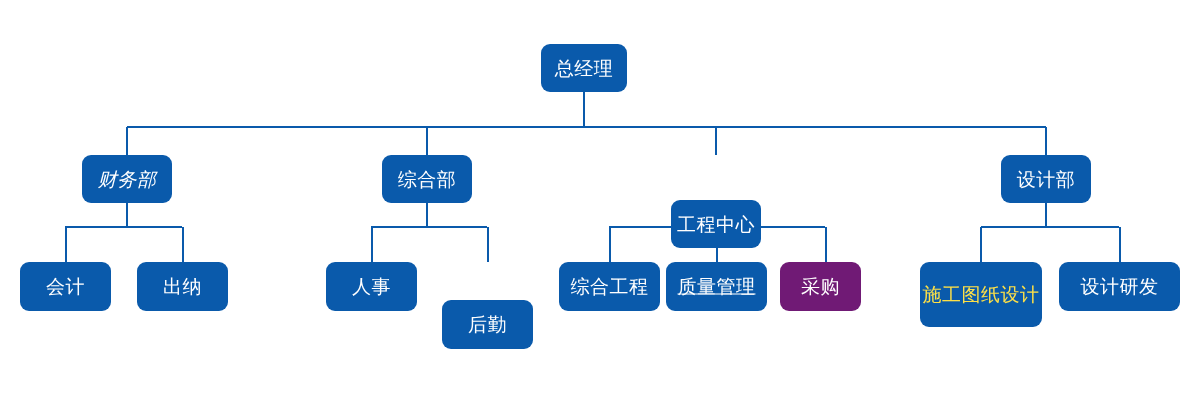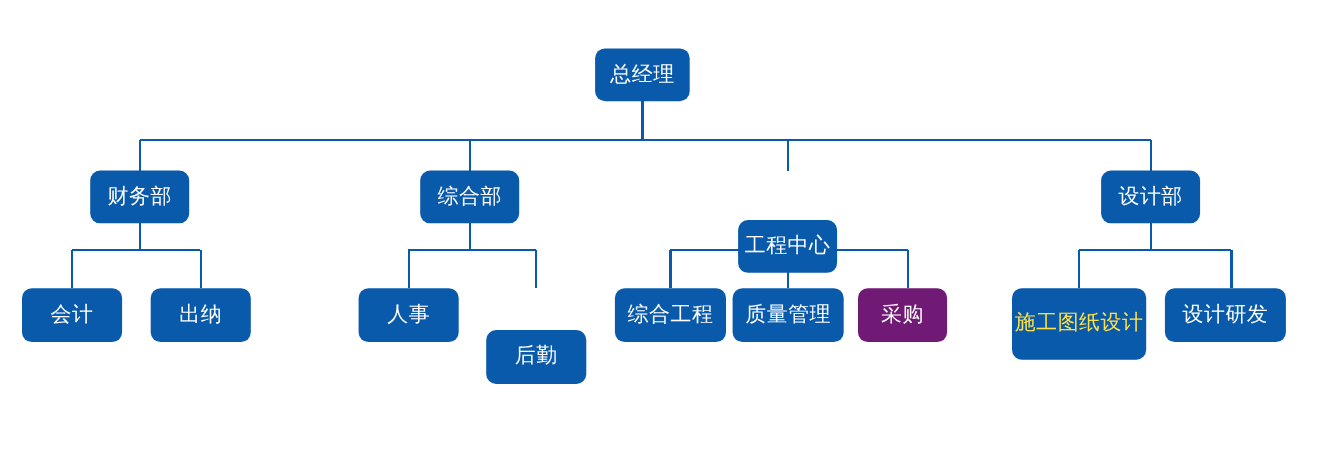--- a/index.html
+++ b/index.html
@@ -72,21 +72,21 @@
       <line x1="825.5" y1="227" x2="825.5" y2="262" stroke="#0a5aab" stroke-width="2" shape-rendering="crispEdges"></line>
       <line x1="1046" y1="203" x2="1046" y2="227" stroke="#0a5aab" stroke-width="2" shape-rendering="crispEdges"></line>
       <line x1="981" y1="227" x2="1119" y2="227" stroke="#0a5aab" stroke-width="2" shape-rendering="crispEdges"></line>
       <line x1="981" y1="227" x2="981" y2="262" stroke="#0a5aab" stroke-width="2" shape-rendering="crispEdges"></line>
       <line x1="1119.5" y1="227" x2="1119.5" y2="262" stroke="#0a5aab" stroke-width="2" shape-rendering="crispEdges"></line>
     </svg>
   <div id="node-layer">
       <div class="node" style="left: 541px; top: 44px; width: 86px; height: 48px; background: rgb(10, 90, 171); color: rgb(255, 255, 255);">
         <span class="node-label">总经理</span>
       </div>
-      <div class="node" style="left: 82px; top: 155px; width: 90px; height: 48px; background: rgb(10, 90, 171); color: rgb(255, 255, 255);">
+      <div class="node" style="left: 82px; top: 155px; width: 90px; height: 48px; background: rgb(10, 90, 171); color: rgb(255, 255, 255); font-style: italic;">
         <span class="node-label">财务部</span>
       </div>
       <div class="node" style="left: 382px; top: 155px; width: 90px; height: 48px; background: rgb(10, 90, 171); color: rgb(255, 255, 255);">
         <span class="node-label">综合部</span>
       </div>
       <div class="node" style="left: 671px; top: 155px; width: 90px; height: 48px; background: rgb(10, 90, 171); color: rgb(255, 255, 255); margin-top: 45px;">
         <span class="node-label">工程中心</span>
       </div>
       <div class="node" style="left: 1001px; top: 155px; width: 90px; height: 48px; background: rgb(10, 90, 171); color: rgb(255, 255, 255);">
         <span class="node-label">设计部</span>
@@ -99,26 +99,26 @@
       </div>
       <div class="node" style="left: 326px; top: 262px; width: 91px; height: 49px; background: rgb(10, 90, 171); color: rgb(255, 255, 255);">
         <span class="node-label">人事</span>
       </div>
       <div class="node" style="left: 442px; top: 262px; width: 91px; height: 49px; background: rgb(10, 90, 171); color: rgb(255, 255, 255); margin-top: 38px;">
         <span class="node-label">后勤</span>
       </div>
       <div class="node" style="left: 559px; top: 262px; width: 101px; height: 49px; background: rgb(10, 90, 171); color: rgb(255, 255, 255);">
         <span class="node-label">综合工程</span>
       </div>
-      <div class="node" style="left: 666px; top: 262px; width: 101px; height: 49px; background: rgb(10, 90, 171); color: rgb(255, 255, 255);">
+      <div class="node" style="left: 666px; top: 262px; width: 101px; height: 49px; background: rgb(10, 90, 171); color: rgb(255, 255, 255); text-decoration: underline;">
         <span class="node-label">质量管理</span>
       </div>
       <div class="node" style="left: 780px; top: 262px; width: 81px; height: 49px; background: #701a75; color: rgb(255, 255, 255);">
         <span class="node-label">采购</span>
       </div>
       <div class="node" style="left: 920px; top: 262px; width: 122px; height: 65px; background: rgb(10, 90, 171); color: #fde047;">
         <span class="node-label">施工图纸设计</span>
       </div>
-      <div class="node" style="left: 1059px; top: 262px; width: 110px; height: 49px; background: rgb(10, 90, 171); color: rgb(255, 255, 255);">
+      <div class="node" style="left: 1059px; top: 262px; width: 121px; height: 49px; background: rgb(10, 90, 171); color: rgb(255, 255, 255);">
         <span class="node-label">设计研发</span>
       </div>
     </div>
 </div>
 
 </body></html>

